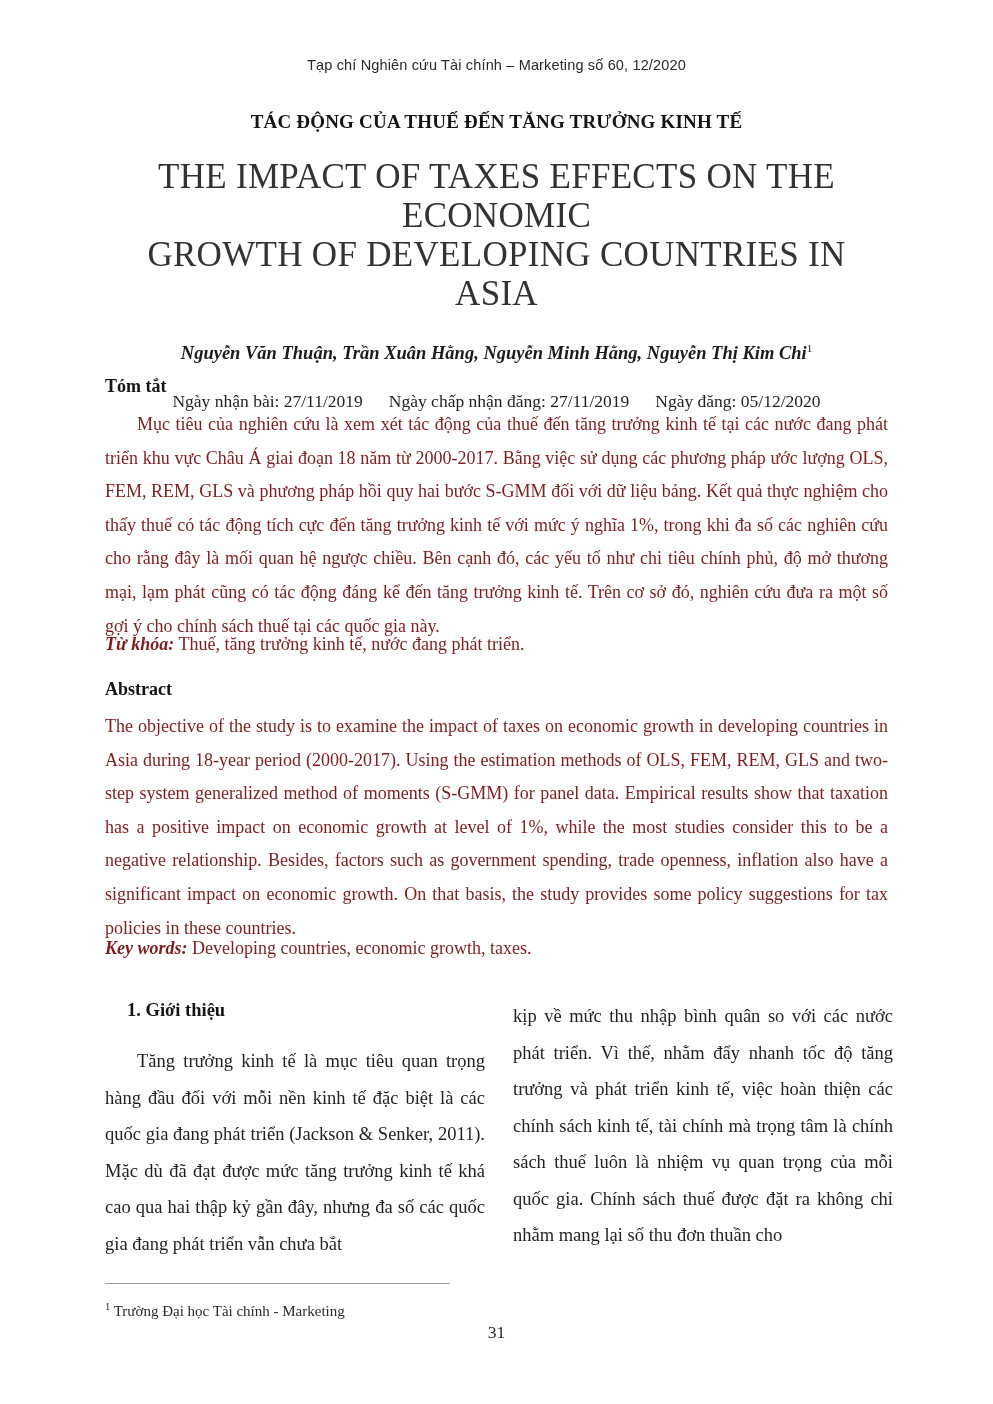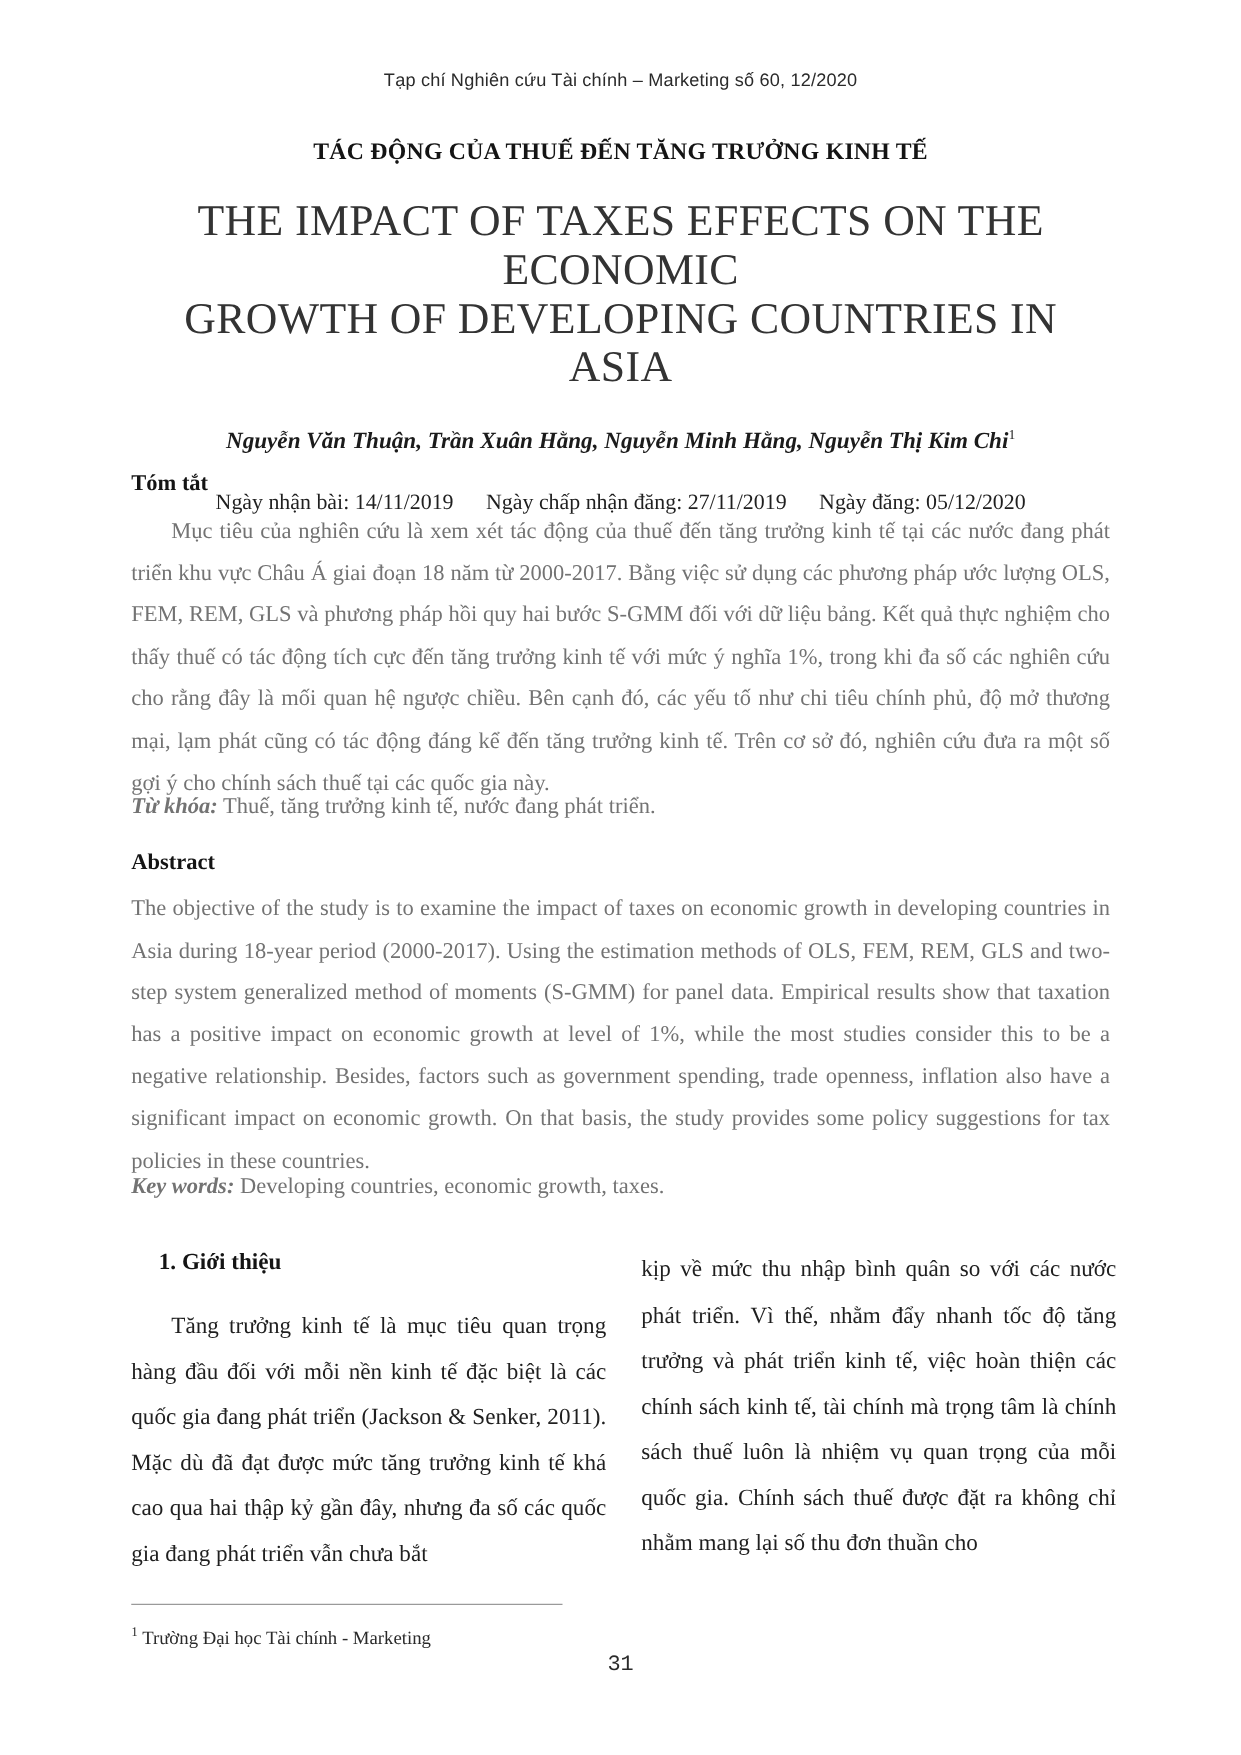--- a/index.html
+++ b/index.html
@@ -89,21 +89,21 @@
     line-height: 22px;
     color: #141414;
   }
   .para {
     position: absolute;
     left: 105px;
     width: 783px;
     text-align: justify;
     font-size: 18px;
     line-height: 33.6px;
-    color: #737373;
+    color: #7f1d1d;
     -webkit-hyphens: none;
     hyphens: none;
   }
   .para.indent { text-indent: 32px; }
   .kw-label {
     font-weight: bold;
     font-style: italic;
   }
 
   #tomtat-heading { top: 375px; }
@@ -164,40 +164,39 @@
 
   
   .page-number {
     position: absolute;
     left: 0;
     top: 1322px;
     width: 993px;
     text-align: center;
     font-size: 17.5px;
     color: #2a2a2a;
-    font-family: Liberation Mono, monospace;
   }
 </style>
 </head>
 <body>
 
 <div class="page">
 
   <div class="running-header">Tạp chí Nghiên cứu Tài chính – Marketing số 60, 12/2020</div>
 
   <div class="title-block">
     <div class="title-vn">
       <div>TÁC ĐỘNG CỦA THUẾ ĐẾN TĂNG TRƯỞNG KINH TẾ</div>
     </div>
     <div class="title-en">
       <div>THE IMPACT OF TAXES EFFECTS ON THE ECONOMIC</div>
       <div>GROWTH OF DEVELOPING COUNTRIES IN ASIA</div>
     </div>
     <div class="authors"><span>Nguyễn Văn Thuận, Trần Xuân Hằng, Nguyễn Minh Hằng, Nguyễn Thị Kim Chi</span><sup>1</sup></div>
-    <div class="dates"><span class="date-item">Ngày nhận bài: 14/11/2019</span><span class="date-gap"></span><span class="date-item">Ngày chấp nhận đăng: 27/11/2019</span><span class="date-gap"></span><span class="date-item">Ngày đăng: 05/12/2020</span></div>
+    <div class="dates"><span class="date-item">Ngày nhận bài: 27/11/2019</span><span class="date-gap"></span><span class="date-item">Ngày chấp nhận đăng: 27/11/2019</span><span class="date-gap"></span><span class="date-item">Ngày đăng: 05/12/2020</span></div>
   </div>
 
   <div class="section-heading" id="tomtat-heading">Tóm tắt</div>
 
   <div class="para indent" id="abstract-vn">Mục tiêu của nghiên cứu là xem xét tác động của thuế đến tăng trưởng kinh tế tại các nước đang phát triển khu vực Châu Á giai đoạn 18 năm từ  2000-2017. Bằng việc sử dụng các phương pháp ước lượng OLS, FEM, REM, GLS và phương pháp hồi quy hai bước S-GMM đối với dữ liệu bảng. Kết quả thực nghiệm cho thấy thuế có tác động tích cực đến tăng trưởng kinh tế với mức ý nghĩa 1%, trong khi đa số các nghiên cứu cho rằng đây là mối quan hệ ngược chiều. Bên cạnh đó, các yếu tố như chi tiêu chính phủ, độ mở thương mại, lạm phát cũng có tác động đáng kể đến tăng trưởng kinh tế. Trên cơ sở đó, nghiên cứu đưa ra một số gợi ý cho chính sách thuế tại các quốc gia này.</div>
 
   <div class="para" id="keywords-vn"><span class="kw-label">Từ khóa:</span>
     <span>Thuế, tăng trưởng kinh tế, nước đang phát triển.</span></div>
 
   <div class="section-heading" id="abstract-heading">Abstract</div>

